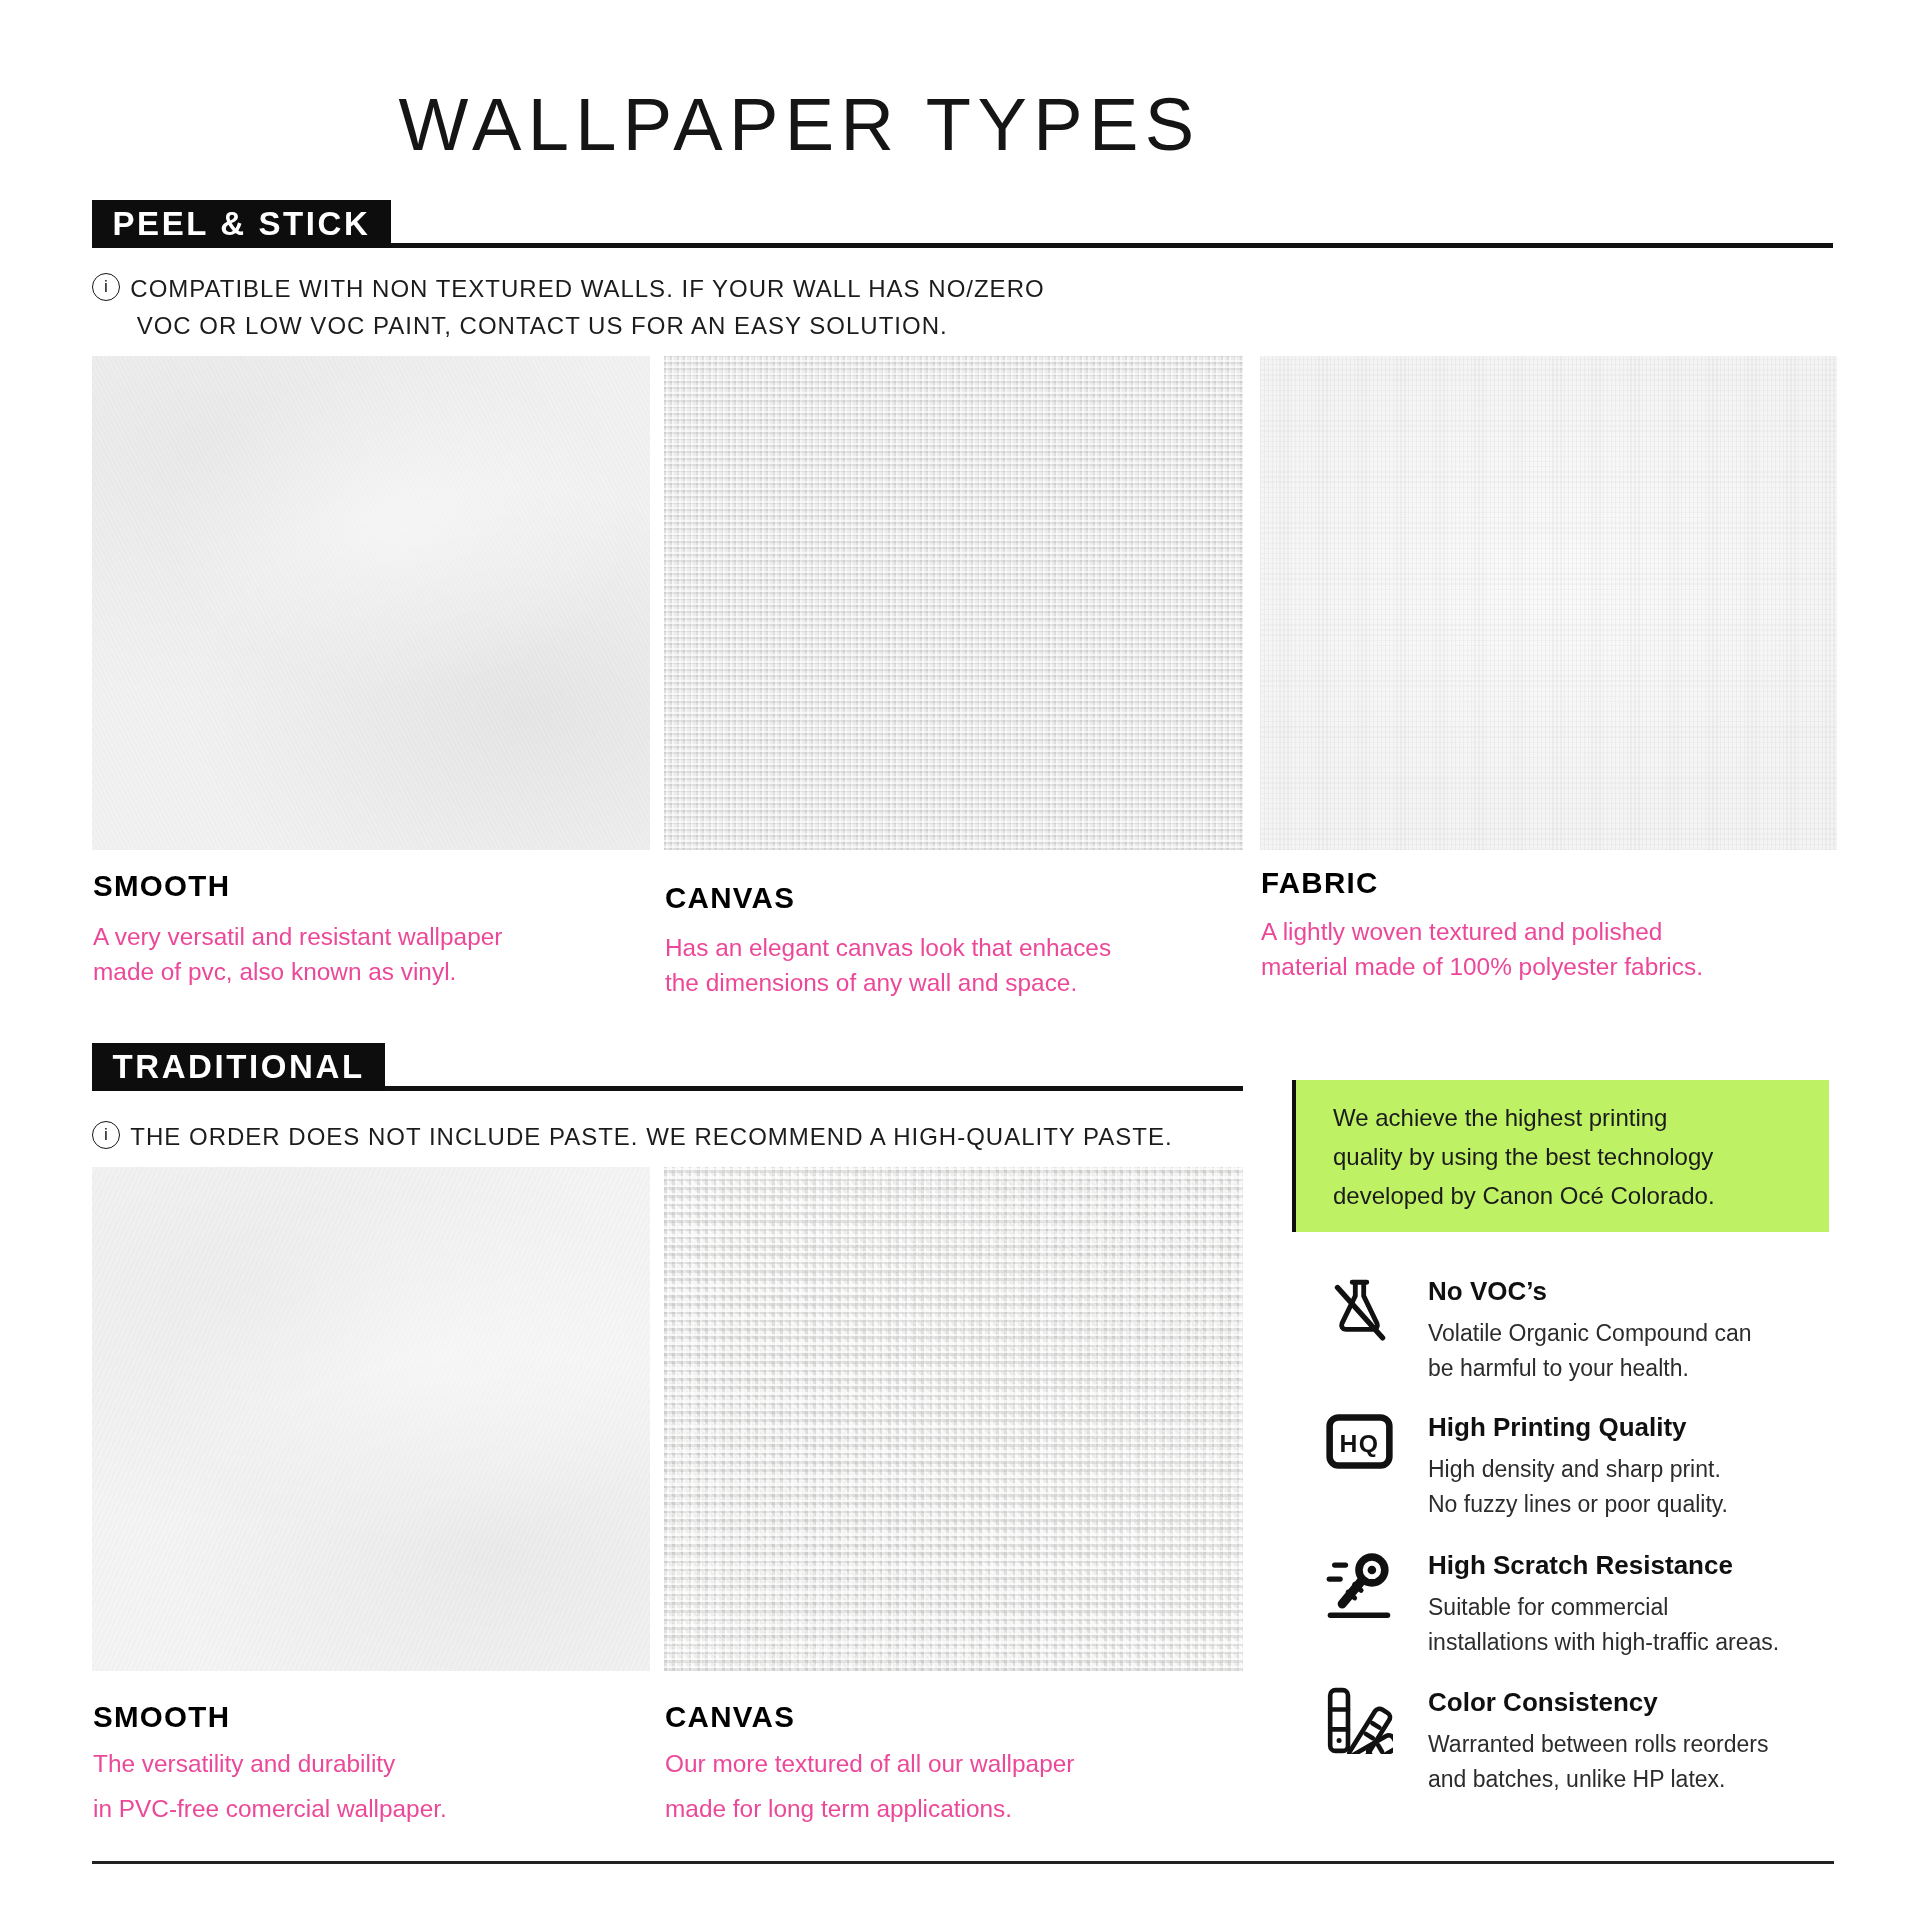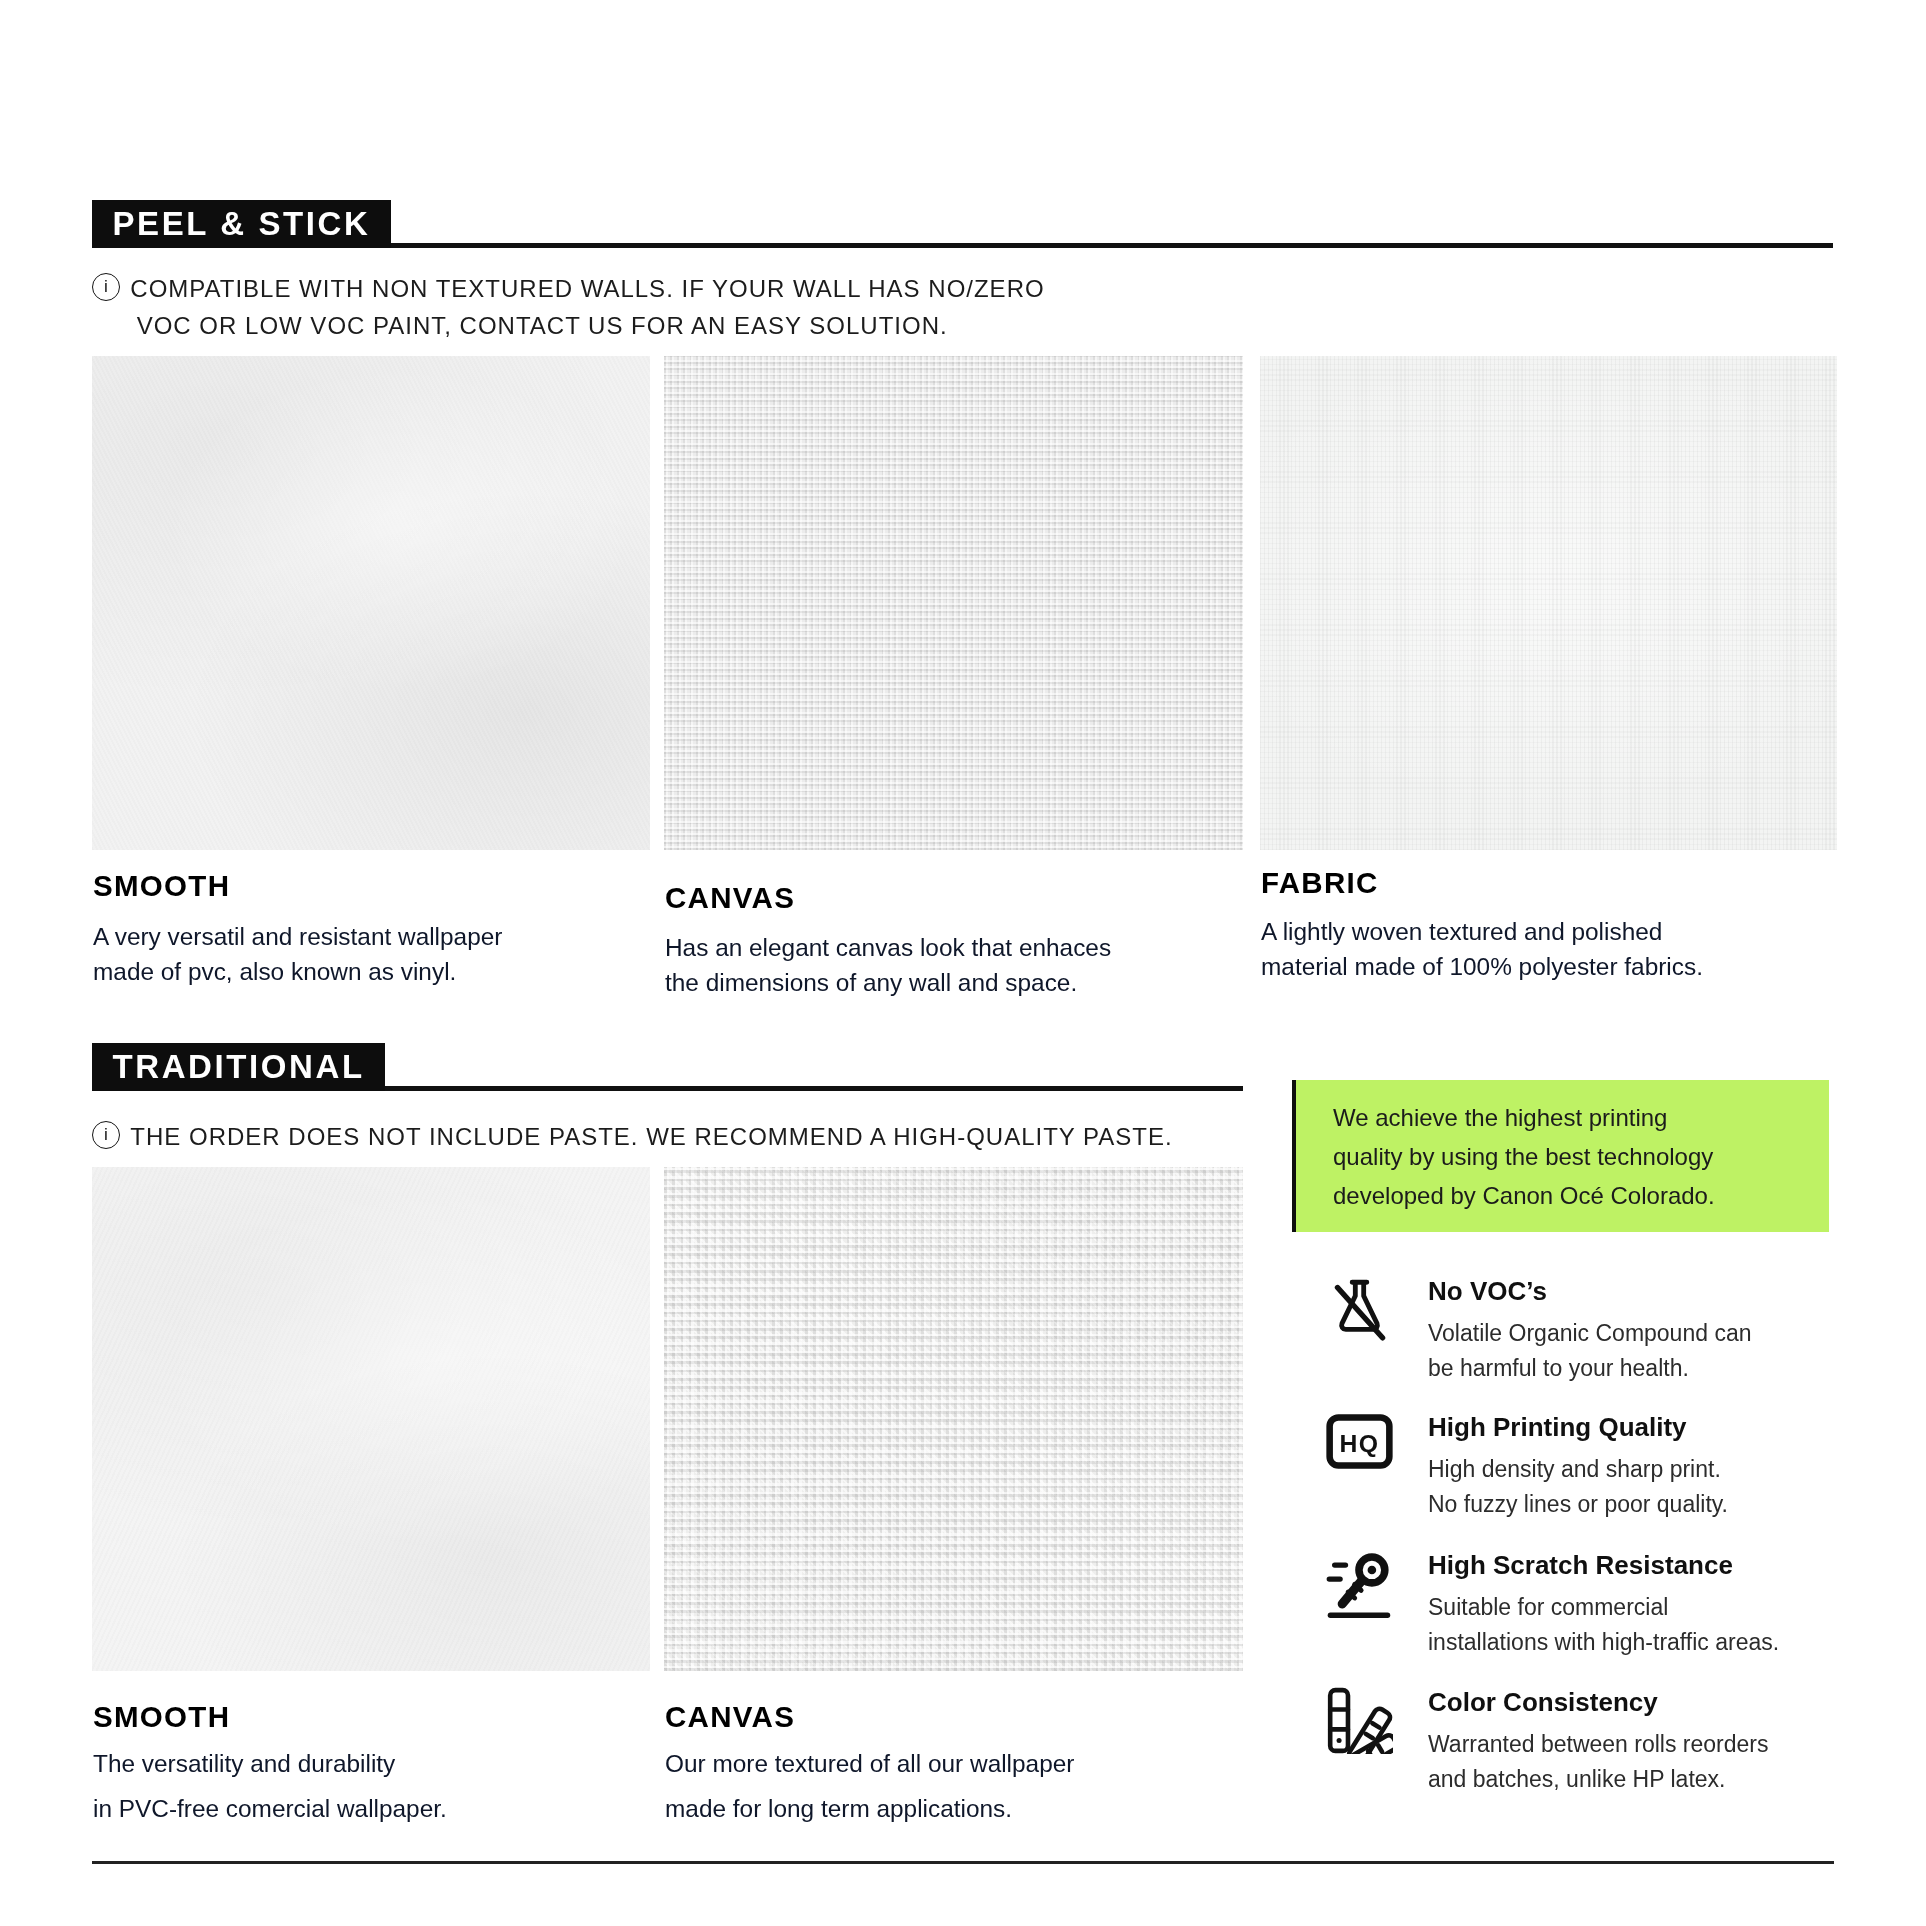--- a/index.html
+++ b/index.html
@@ -71,21 +71,21 @@
       repeating-linear-gradient(90deg, rgba(0,0,0,0.065) 0 2.6px, rgba(255,255,255,0.55) 2.6px 5.1px, rgba(0,0,0,0.0) 5.1px 8.3px),
       repeating-linear-gradient(45deg, rgba(255,255,255,0.5) 0 1.9px, transparent 1.9px 5.8px),
       #eeeeed;
   }
 
   
   .sw-label{
     position:absolute;font-size:29.5px;font-weight:700;letter-spacing:1.3px;color:#000000;white-space:nowrap;
   }
   .sw-desc{
-    position:absolute;font-size:24.4px;font-weight:400;color:#0f172a;white-space:nowrap;
+    position:absolute;font-size:24.4px;font-weight:400;color:#ec4899;white-space:nowrap;
   }
   .lh54{line-height:35px;}
   .lh70{line-height:45px;}
 
   
   .vbar{position:absolute;width:4.5px;background:#0f0f0f;}
   .highlight-box{
     position:absolute;background:#bef264;display:flex;align-items:center;
   }
   .highlight-text{
@@ -94,20 +94,21 @@
   .feature{position:absolute;display:flex;gap:33px;}
   .f-icon{flex:0 0 71px;display:flex;justify-content:center;}
   .f-title{font-size:26px;font-weight:700;color:#101010;margin-bottom:9px;white-space:nowrap;}
   .f-desc{font-size:23px;line-height:35px;color:#2c2c2c;white-space:nowrap;}
 </style>
 </head>
 <body>
 
 <div class="page">
 
+  <h1 class="title">WALLPAPER TYPES</h1>
 
   <div class="rule" style="left:92px;top:243px;width:1741px;"></div>
   <div class="badge" style="left:92px;top:200px;">PEEL &amp; STICK</div>
 
   <div class="note" style="left:92px;top:270px;">
     <span class="info-icon">
         <span>i</span>
       </span>
     <div class="note-text">
       <div>COMPATIBLE WITH NON TEXTURED WALLS. IF YOUR WALL HAS NO/ZERO</div>

